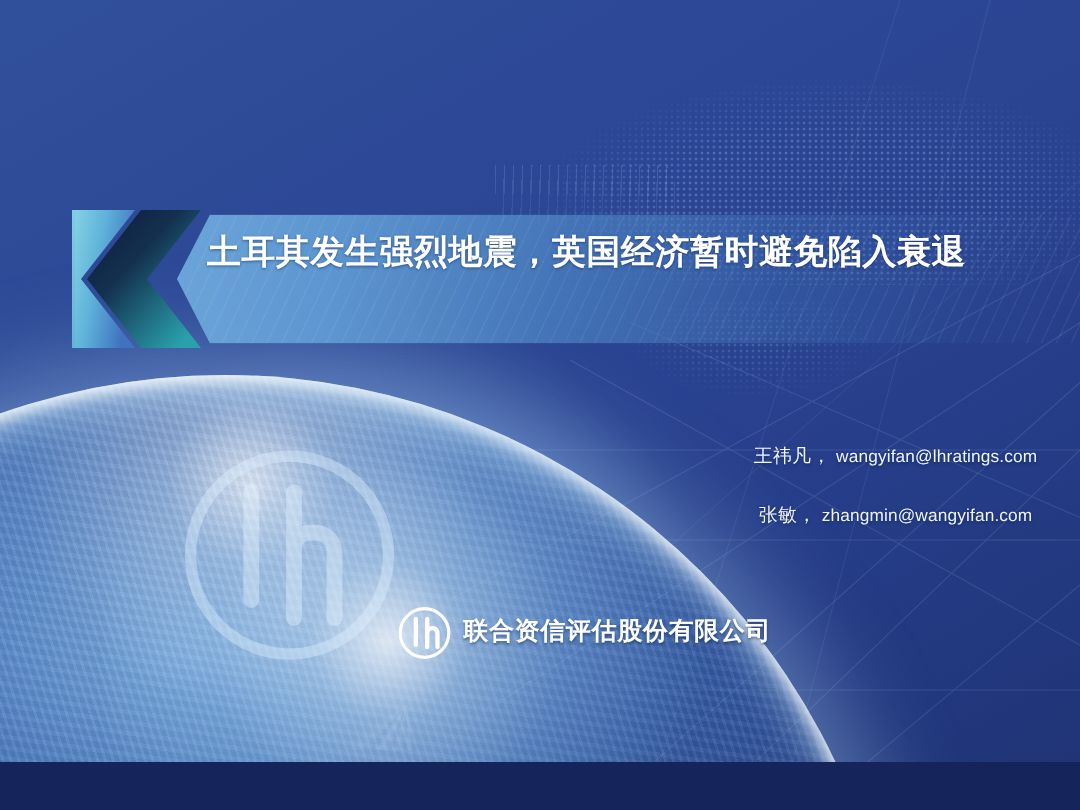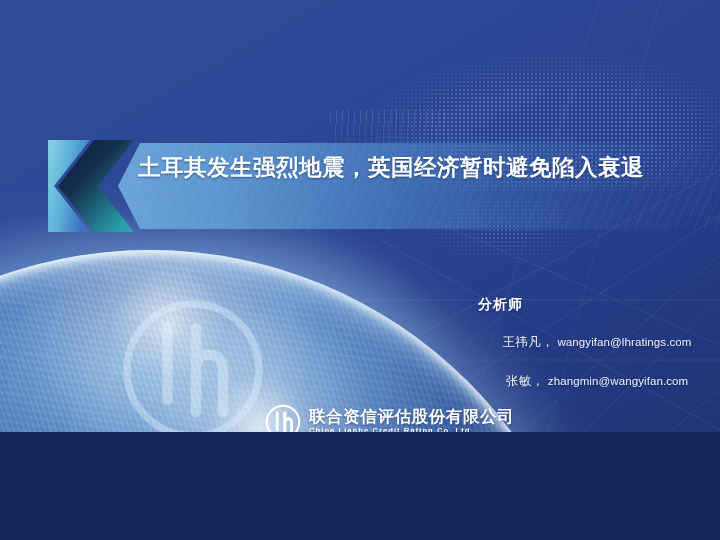--- a/index.html
+++ b/index.html
@@ -7,21 +7,21 @@
     padding: 0;
     background: #15255c;
   }
   body {
     font-family: "Liberation Sans", "DejaVu Sans", sans-serif;
   }
 
   #slide {
     position: relative;
     width: 720px;
-    height: 432px;
+    height: 508px;
     overflow: hidden;
     background: #2d4791;
   }
 
   
   .bg-base {
     position: absolute;
     inset: 0;
     background:
       radial-gradient(ellipse 70% 55% at 18% 86%, rgba(150,205,245,0.55) 0%, rgba(110,175,230,0.25) 38%, rgba(45,90,170,0.0) 68%),
@@ -322,21 +322,20 @@
     <polygon points="0,0 40,0 4,46 40,92 0,92" fill="url(#cg1)" transform="translate(-2,0)"></polygon>
     <polygon points="2,0 42,0 6,46 42,92 2,92" fill="url(#cg1)"></polygon>
   </svg>
 
   <div class="title-band"></div>
   <div class="band-stripes"></div>
 
   <div class="title-text">土耳其发生强烈地震，英国经济暂时避免陷入衰退</div>
 
   <div class="analyst-block">
-    <div class="analyst-heading">分析师</div>
 
     <div class="analyst-row">
       <span class="cn">王祎凡，</span>
       <span class="mail">wangyifan@lhratings.com</span>
     </div>
 
     <div class="analyst-row">
       <span class="cn">张敏，</span>
       <span class="mail">zhangmin@wangyifan.com</span>
     </div>
@@ -344,17 +343,16 @@
 
   <div class="footer-logo">
     <svg class="footer-mark" viewBox="0 0 100 100">
       <circle cx="50" cy="50" r="45" fill="none" stroke="#ffffff" stroke-width="6"></circle>
       <path d="M34 24 L34 72" stroke="#ffffff" stroke-width="8" stroke-linecap="round" fill="none"></path>
       <path d="M55 24 L55 76" stroke="#ffffff" stroke-width="8" stroke-linecap="round" fill="none"></path>
       <path d="M55 50 Q56 41 64 41 Q74 41 74 52 L74 76" stroke="#ffffff" stroke-width="8" stroke-linecap="round" fill="none"></path>
     </svg>
     <div class="footer-wordmark">
       <div class="cn">联合资信评估股份有限公司</div>
-      <div class="en">China Lianhe Credit Rating Co.,Ltd.</div>
     </div>
   </div>
 
 </div>
 
 </body></html>

